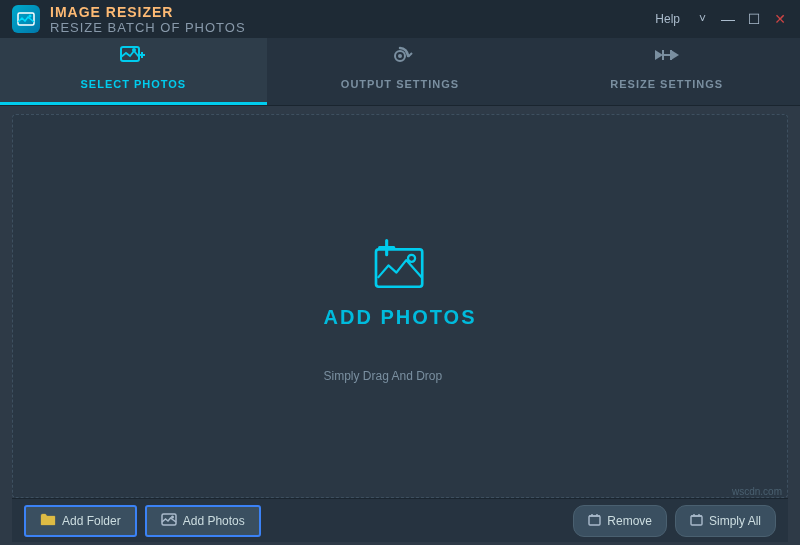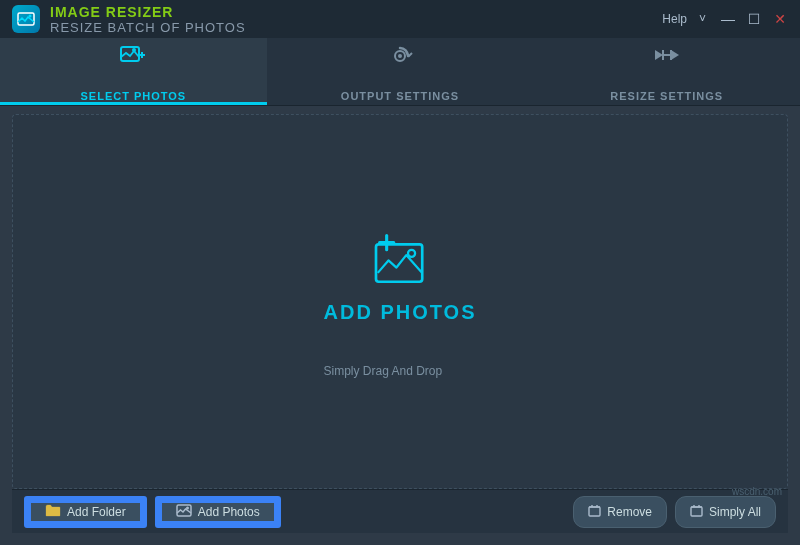--- a/index.html
+++ b/index.html
@@ -36,42 +36,42 @@
       justify-content: center;
       color: white;
       font-size: 14px;
       font-weight: bold;
     }
     .app-title-block {
       display: flex;
       flex-direction: column;
     }
     .app-title {
-      color: #84cc16;
+      color: #fdba74;
       font-size: 14px;
       font-weight: 700;
       letter-spacing: 1px;
     }
     .app-subtitle {
       color: #8899aa;
       font-size: 13px;
       letter-spacing: 1px;
     }
     #title-bar-right {
       display: flex;
       align-items: center;
       gap: 14px;
     }
     .help-btn {
       color: #aabbcc;
       font-size: 12px;
       cursor: pointer;
       display: flex;
       align-items: center;
-      gap: 12px;
+      gap: 19px;
     }
     .window-controls {
       display: flex;
       gap: 10px;
     }
     .win-btn {
       color: #aabbcc;
       font-size: 14px;
       cursor: pointer;
       width: 16px;
@@ -85,21 +85,21 @@
       background: #263340;
       border-bottom: 1px solid #1a252f;
       height: 68px;
     }
     .tab {
       flex: 1;
       display: flex;
       flex-direction: column;
       align-items: center;
       justify-content: flex-start;
-      gap: 20px;
+      gap: 8px;
       cursor: pointer;
       color: #7a8fa0;
       font-size: 11px;
       font-weight: 700;
       letter-spacing: 1px;
       border-bottom: 3px solid transparent;
       padding-top: 6px;
     }
     .tab.active {
       color: #00ccee;
@@ -123,21 +123,21 @@
       font-size: 12px;
       margin-top: 40px;
     }
 
     
     #content-wrapper {
       display: flex;
       flex-direction: column;
       height: calc(545px - 38px - 68px);
       background: #2e3a47;
-      padding: 8px 12px 12px 12px;
+      padding: 8px 12px 3px 12px;
     }
     #drop-area {
       flex: 1;
       border: 1.5px dashed #3e5060;
       border-radius: 4px;
       display: flex;
       align-items: center;
       justify-content: center;
       background: #2a3744;
     }
@@ -155,21 +155,21 @@
     #bottom-toolbar-left {
       display: flex;
       align-items: center;
       gap: 8px;
     }
     .toolbar-btn {
       display: flex;
       align-items: center;
       gap: 6px;
       background: #3a4f60;
-      border: 7px solid #3b82f6;
+      border: 2px solid #3b82f6;
       color: #ccdde0;
       font-size: 12px;
       padding: 6px 14px;
       border-radius: 3px;
       cursor: pointer;
       height: 32px;
     }
     .toolbar-btn .btn-icon {
       font-size: 14px;
     }

